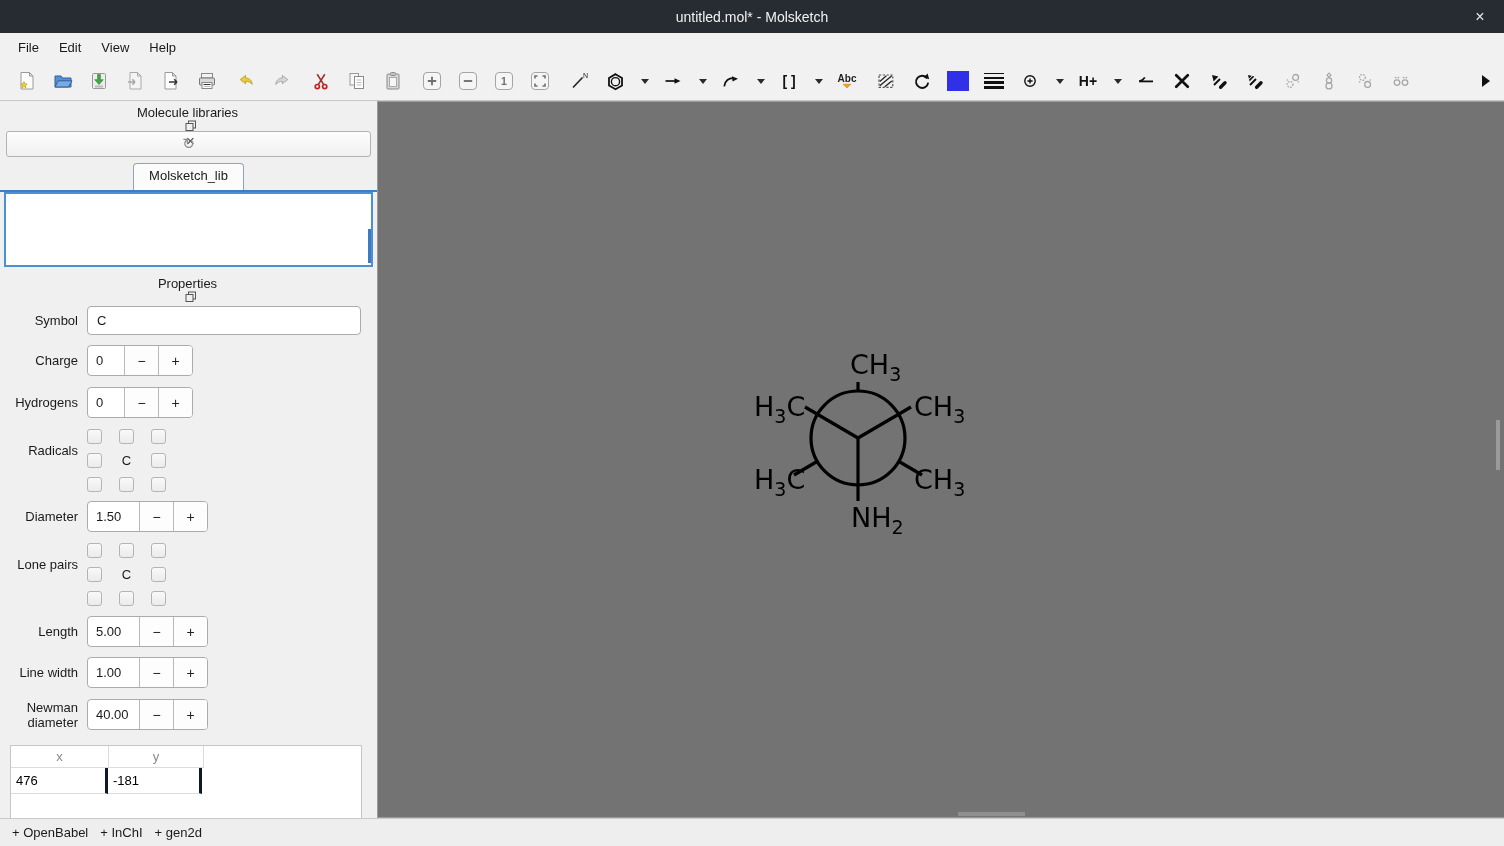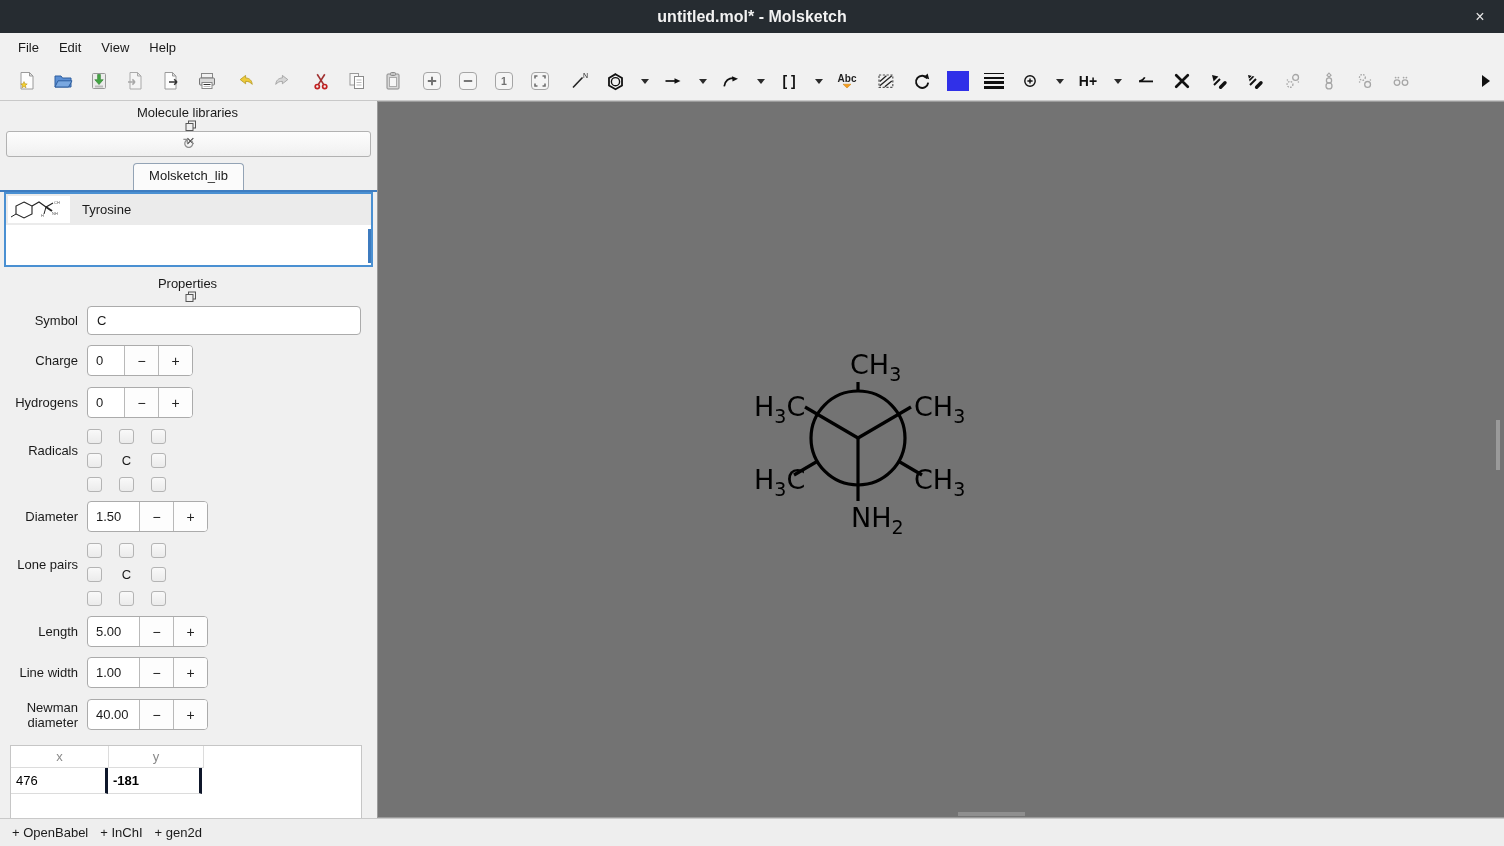--- a/index.html
+++ b/index.html
@@ -2,21 +2,21 @@
 <html><head>
 <meta charset="utf-8">
 <style>
   html,body{margin:0;padding:0;}
   body{width:1504px;height:846px;position:relative;overflow:hidden;
        font-family:"Liberation Sans",sans-serif;background:#fff;color:#1a1a1a;}
 
   
   .titlebar{position:absolute;top:0;left:0;right:0;height:33px;background:#262c31;
             display:flex;align-items:center;justify-content:center;}
-  .titlebar .title{color:#f2f2f2;font-size:16px;font-weight:bold;}
+  .titlebar .title{color:#f2f2f2;font-size:14px;}
   .titlebar .closebtn{position:absolute;right:10px;top:0;height:33px;width:28px;
             display:flex;align-items:center;justify-content:center;color:#e8e8e8;
             font-size:16px;cursor:default;}
 
   
   .menubar{position:absolute;top:33px;left:0;right:0;height:29px;background:#f1f1f1;
            display:flex;align-items:center;padding-left:8px;box-sizing:border-box;}
   .menubar .mitem{font-size:13px;padding:4px 10px;}
 
   
@@ -89,21 +89,21 @@
 
   .coordtable{margin:15px 0 0 6px;width:352px;height:78px;background:#fff;
               border:1px solid #c6c6c6;box-sizing:border-box;font-size:13px;}
   .cth{display:flex;height:22px;}
   .cth .hc{border-right:1px solid #dcdcdc;border-bottom:1px solid #dcdcdc;
            display:flex;align-items:center;justify-content:center;color:#8a8a8a;}
   .cth .hc1{width:97px;} .cth .hc2{width:94px;}
   .ctr{display:flex;height:26px;}
   .ctr .dc{border-right:3px solid #0f172a;border-bottom:1px solid #dcdcdc;
            display:flex;align-items:center;padding-left:5px;box-sizing:border-box;color:#000000;}
-  .ctr .dc1{width:97px;} .ctr .dc2{width:94px;font-weight:bold;}
+  .ctr .dc1{width:97px;} .ctr .dc2{width:94px;}
 
   
   .molsvg{position:absolute;left:370px;top:239px;}
   .hscroll{position:absolute;bottom:1px;left:580px;width:67px;height:4px;background:#8f8f8f;}
   .vscroll{position:absolute;right:4px;top:318px;width:4px;height:50px;background:#9a9a9a;}
 
   
   .statusbar{position:absolute;bottom:0;left:0;right:0;height:28px;background:#eeeeee;
              border-top:1px solid #c9c9c9;display:flex;align-items:center;
              justify-content:flex-start;padding-right:8px;box-sizing:border-box;}
@@ -411,35 +411,20 @@
           </span>
         <span class="dbtn">×</span>
       </div>
       <div class="refreshbtn">
           <span>↻</span>
         </div>
       <div class="tabbar">
         <span class="tab">Molsketch_lib</span>
       </div>
       <div class="liblist">
-        <div class="librow">
-          <span class="libthumb">
-            <svg width="58" height="24" viewBox="0 0 58 24">
-              <polygon points="14,4 22,8 22,16 14,20 6,16 6,8" fill="none" stroke="#222" stroke-width="1.1"></polygon>
-              <line x1="6" y1="16" x2="1" y2="19" stroke="#222" stroke-width="1"></line>
-              <polyline points="22,8 29,4 36,9 43,5" fill="none" stroke="#222" stroke-width="1.1"></polyline>
-              <line x1="36" y1="9" x2="34" y2="16" stroke="#222" stroke-width="1"></line>
-              <line x1="36" y1="9" x2="42" y2="13" stroke="#222" stroke-width="2"></line>
-              <text x="44" y="6" font-size="4" fill="#555">CH</text>
-              <text x="31" y="19" font-size="4" fill="#555">H</text>
-              <text x="42" y="17" font-size="4" fill="#555">NH</text>
-            </svg>
-          </span>
-          <span class="liblabel">Tyrosine</span>
-        </div>
         <span class="libscroll"></span>
       </div>
     </div>
 
     <div class="dock" style="margin-top:9px;">
       <div class="dockhead">
         <span class="dtitle">Properties</span>
         <span class="dbtn">
             <svg width="12" height="12" viewBox="0 0 12 12">
               <rect x="3.5" y="1" width="7" height="7" fill="#f0f0f0" stroke="#555"></rect>

